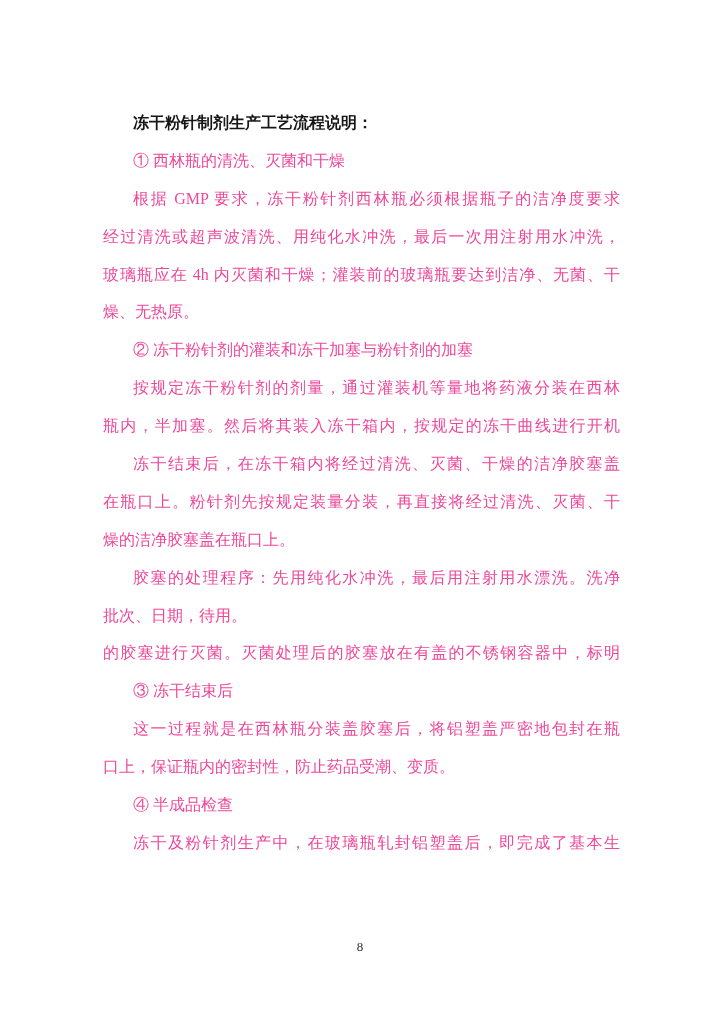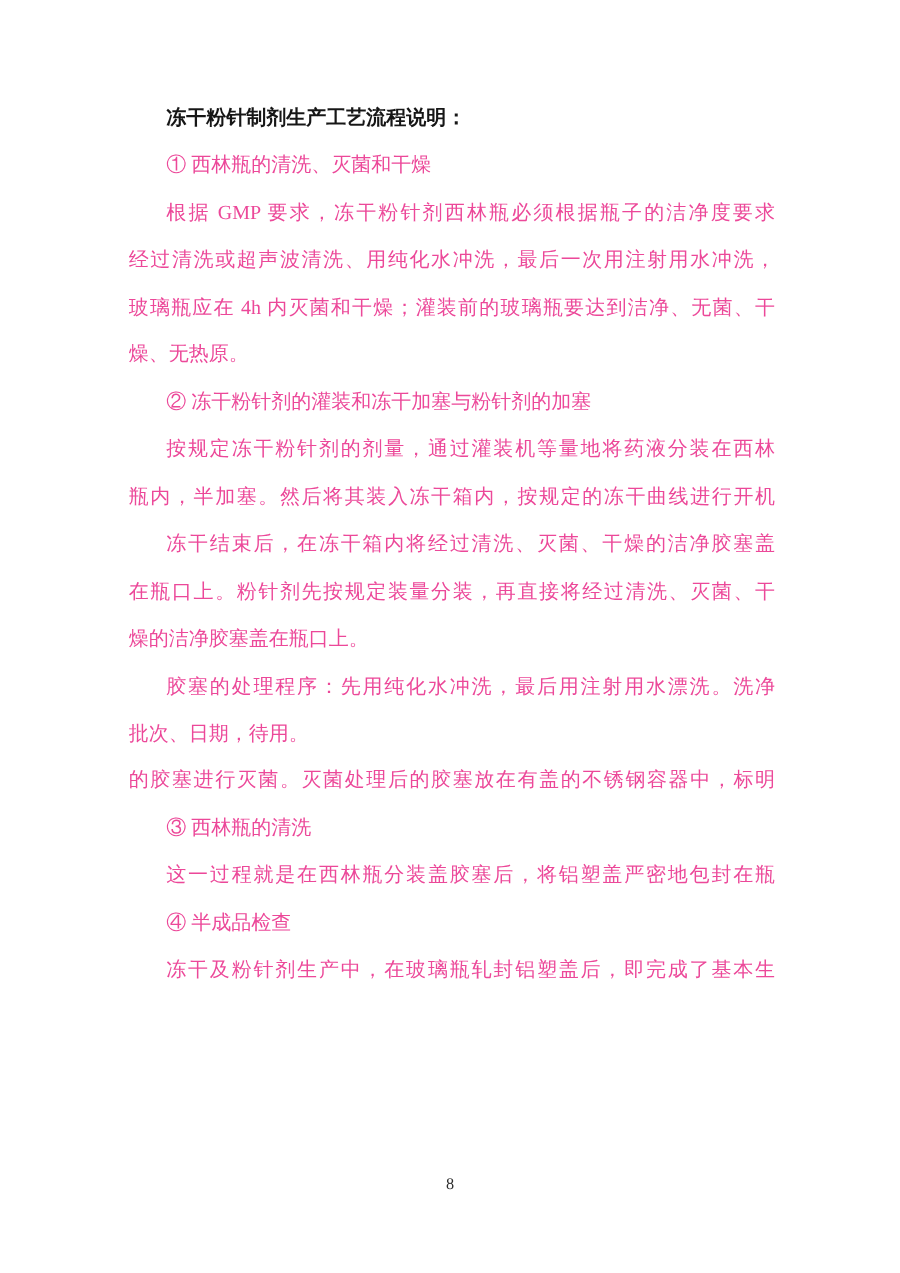--- a/index.html
+++ b/index.html
@@ -11,21 +11,21 @@
     position: relative;
     width: 720px;
     height: 1018px;
     background: #ffffff;
     overflow: hidden;
     font-family: "Liberation Serif", "DejaVu Serif", serif;
   }
   .content {
     position: absolute;
     left: 103px;
-    top: 76px;
+    top: 104px;
     width: 517px;
   }
   .line {
     font-size: 16px;
     line-height: 37.9px;
     height: 37.9px;
     color: #ec4899;
     letter-spacing: 0;
     white-space: normal;
     overflow: hidden;
@@ -67,19 +67,20 @@
       <div class="line">燥、无热原。</div>
       <div class="line indent">② 冻干粉针剂的灌装和冻干加塞与粉针剂的加塞</div>
       <div class="line indent justify">按规定冻干粉针剂的剂量，通过灌装机等量地将药液分装在西林</div>
       <div class="line justify">瓶内，半加塞。然后将其装入冻干箱内，按规定的冻干曲线进行开机</div>
       <div class="line indent justify">冻干结束后，在冻干箱内将经过清洗、灭菌、干燥的洁净胶塞盖</div>
       <div class="line justify">在瓶口上。粉针剂先按规定装量分装，再直接将经过清洗、灭菌、干</div>
       <div class="line">燥的洁净胶塞盖在瓶口上。</div>
       <div class="line indent justify">胶塞的处理程序：先用纯化水冲洗，最后用注射用水漂洗。洗净</div>
       <div class="line">批次、日期，待用。</div>
       <div class="line justify">的胶塞进行灭菌。灭菌处理后的胶塞放在有盖的不锈钢容器中，标明</div>
-      <div class="line indent">③ 西林瓶的清洗</div>
+      <div class="line indent">③ 冻干结束后</div>
       <div class="line indent justify">这一过程就是在西林瓶分装盖胶塞后，将铝塑盖严密地包封在瓶</div>
+      <div class="line">口上，保证瓶内的密封性，防止药品受潮、变质。</div>
       <div class="line indent">④ 半成品检查</div>
       <div class="line indent justify">冻干及粉针剂生产中，在玻璃瓶轧封铝塑盖后，即完成了基本生</div>
     </div>
   <div class="page-number">8</div>
 </div>
 
 </body></html>

